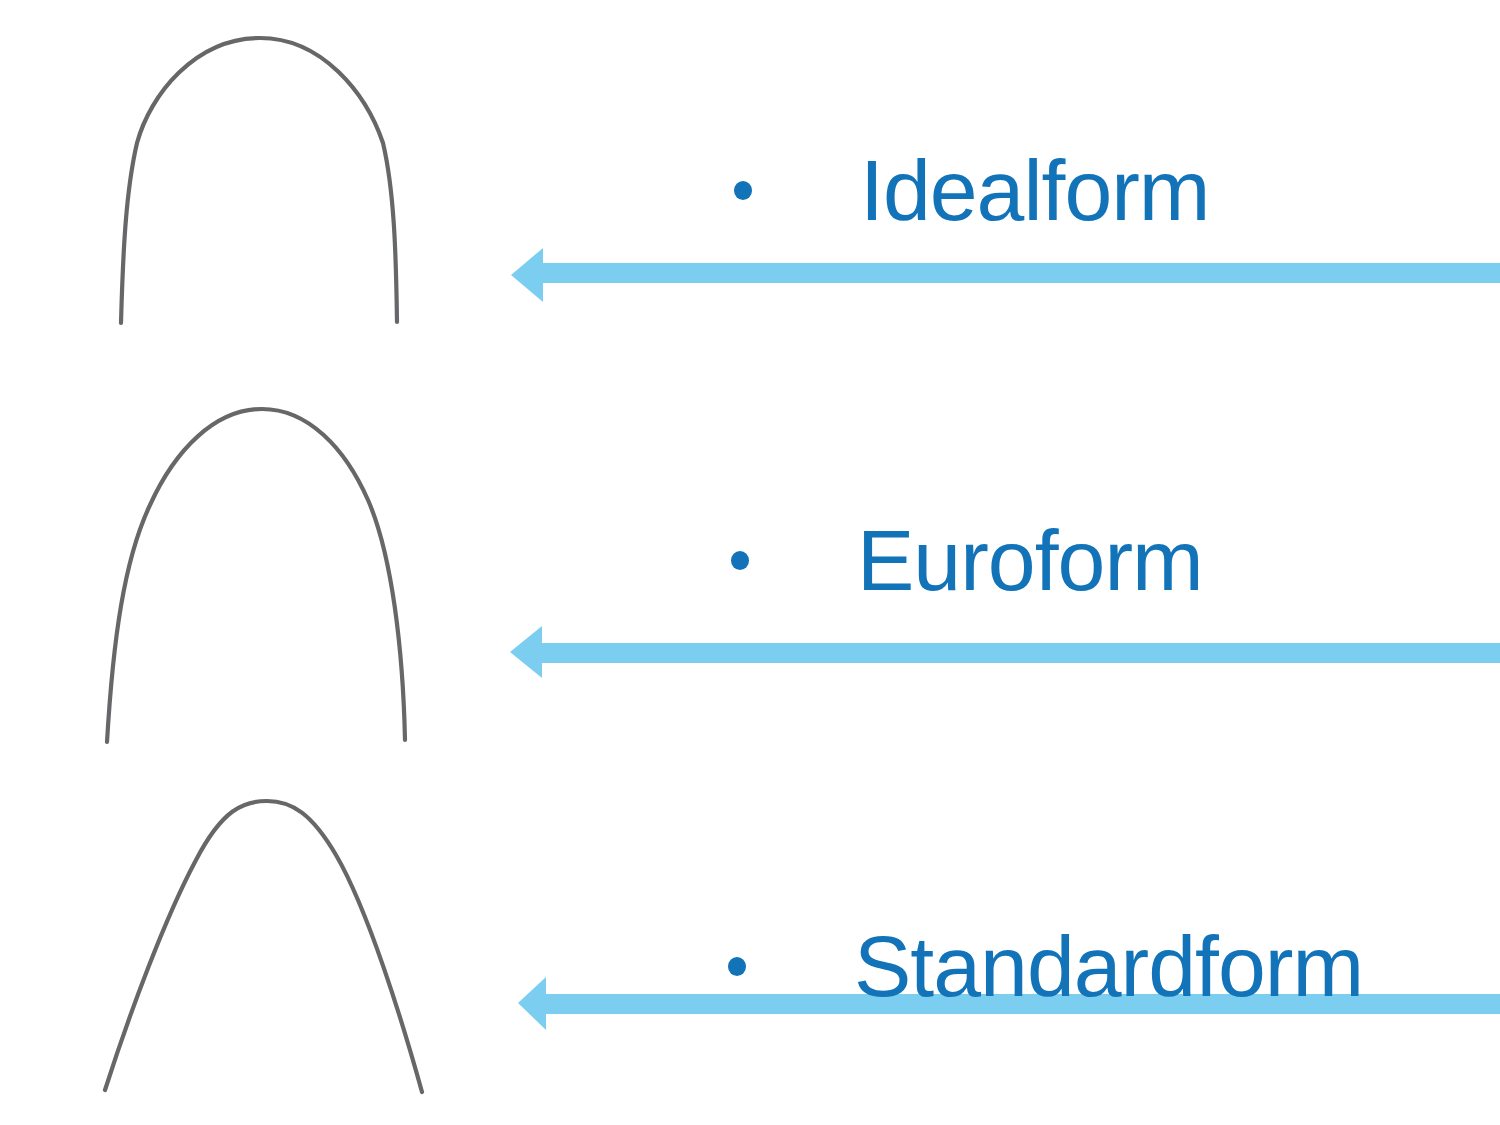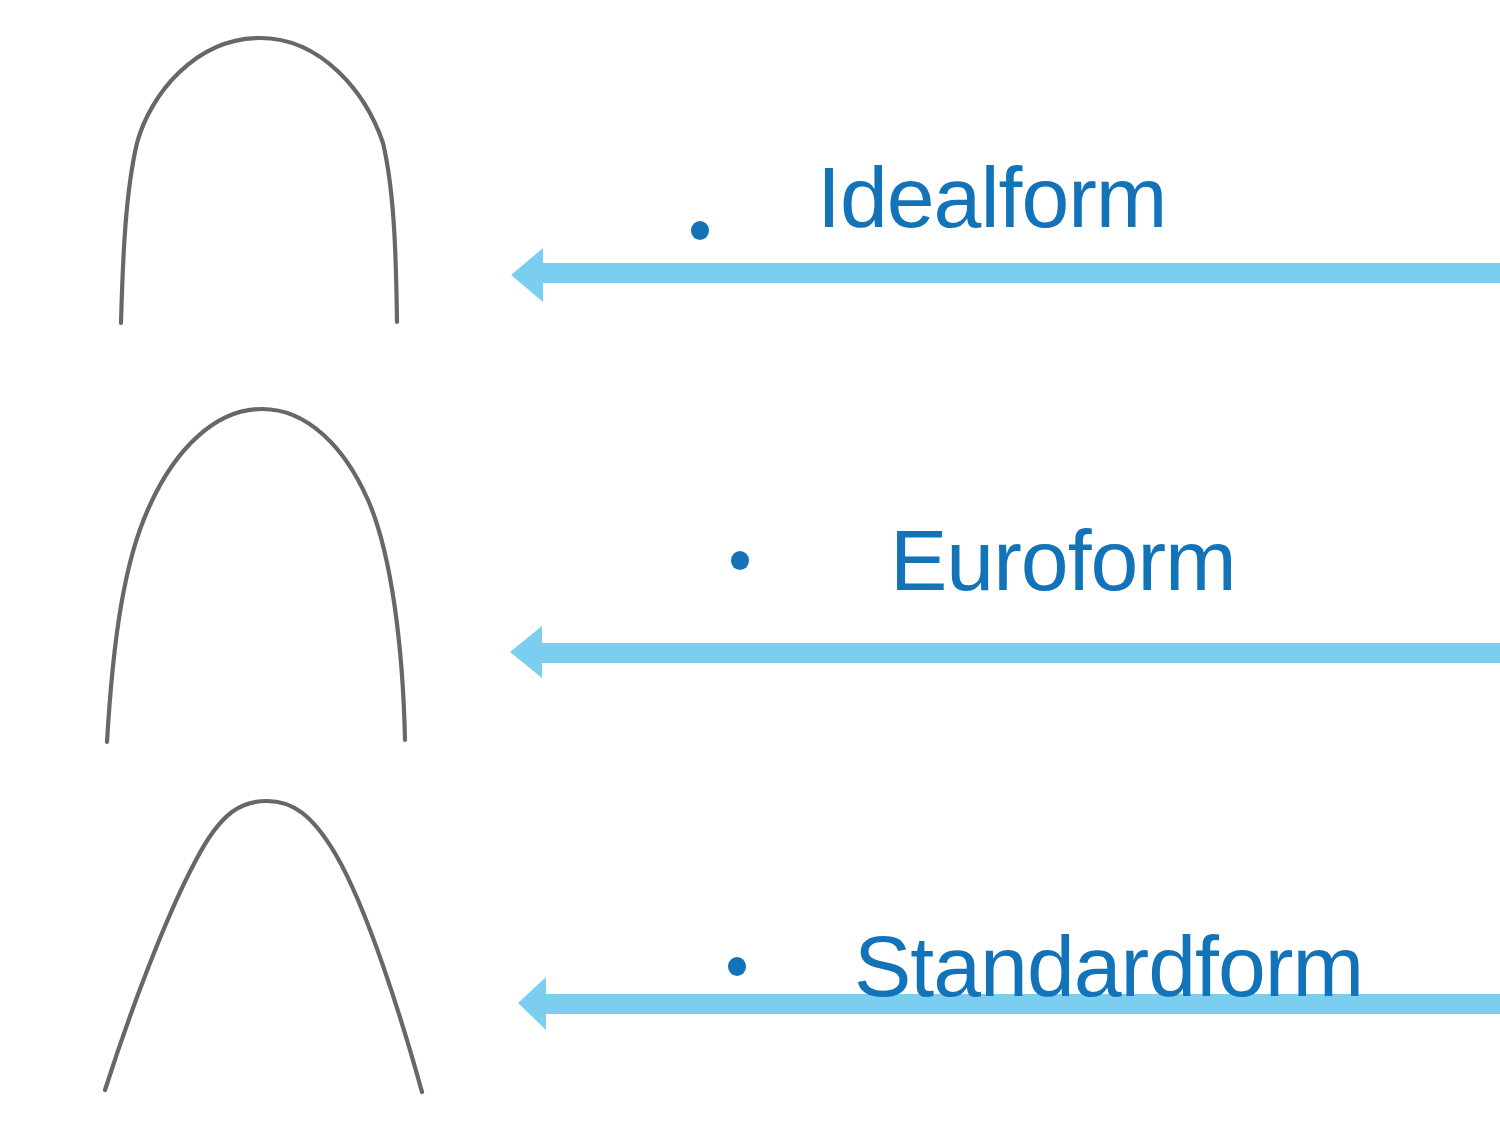--- a/index.html
+++ b/index.html
@@ -29,22 +29,22 @@
     flex:0 0 auto;
   }
   .label-row .label{
     margin-left:108px;
     font-size:86px;
     line-height:1;
     color:var(--label-blue);
     white-space:nowrap;
     letter-spacing:-1px;
   }
-  .row-1{left:691px;top:140px;align-items:flex-end;}
-  .row-2{left:731px;top:510px;gap:33px;}
+  .row-1{left:734px;top:140px;}
+  .row-2{left:731px;top:510px;}
   .row-3{left:728px;top:916px;}
 </style>
 </head>
 <body>
 
 <div class="stage">
 
   <svg class="overlay" viewBox="0 0 1500 1125" aria-hidden="true">
 
     <path d="M 121 323

